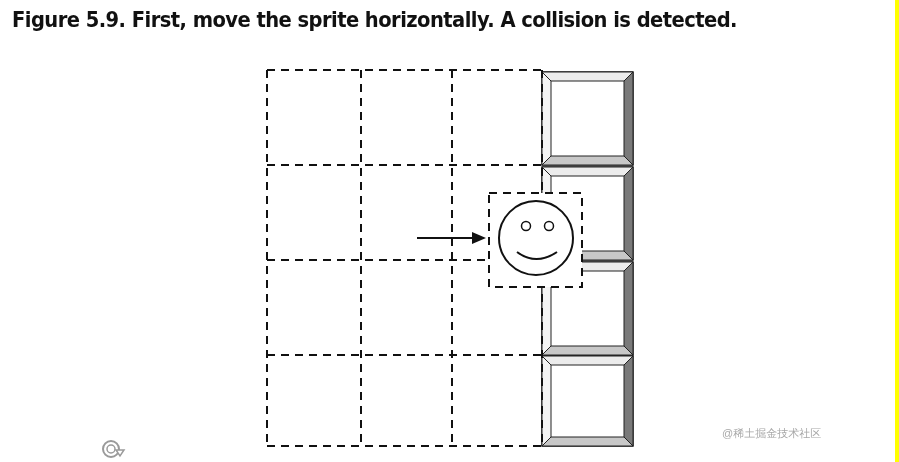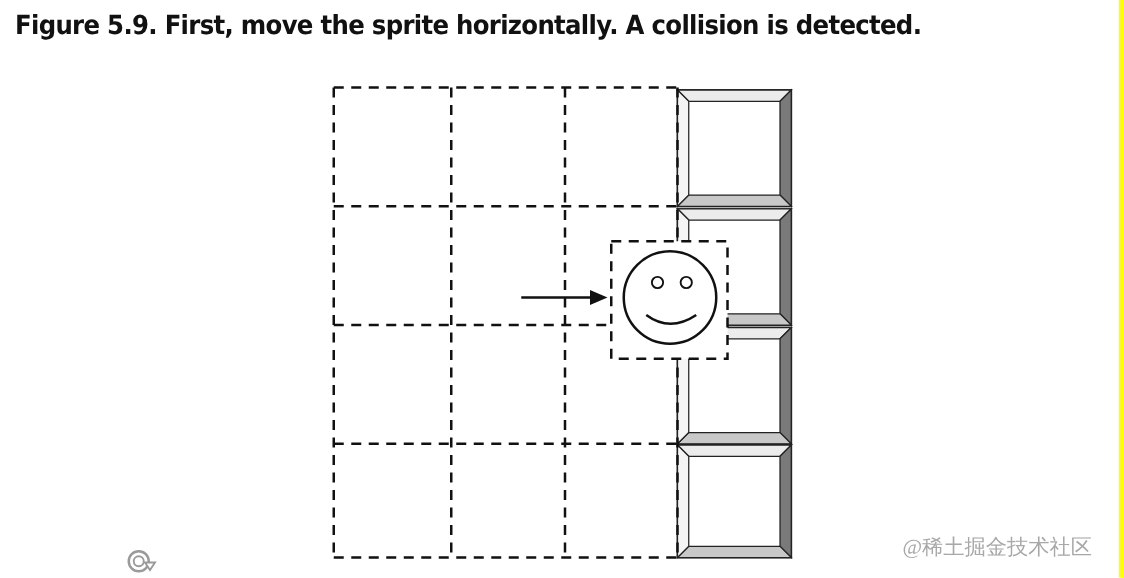--- a/index.html
+++ b/index.html
@@ -1,20 +1,20 @@
 <!DOCTYPE html>
 <html><head>
 <meta charset="utf-8">
 <style>
   html, body { margin:0; padding:0; }
   body { width:899px; height:462px; background:#ffffff; position:relative; overflow:hidden; font-family:"DejaVu Sans", sans-serif; }
   .caption { position:absolute; left:12px; top:8px; font-family:"DejaVu Sans", sans-serif; font-weight:bold; font-size:21px; color:#111; white-space:nowrap; letter-spacing:-0.6px; transform:scaleX(0.93); transform-origin:left top; }
   .yellow-bar { position:absolute; left:895px; top:0; width:4px; height:462px; background:#ffff00; }
   svg.diagram { position:absolute; left:0; top:0; }
-  .watermark { position:absolute; left:722px; top:426px; font-size:17px; color:#a8a8a8; font-family:Liberation Serif, serif; white-space:nowrap; }
+  .watermark { position:absolute; left:722px; top:426px; font-size:11px; color:#a8a8a8; font-family:Liberation Sans, sans-serif; white-space:nowrap; }
   .logo-icon { position:absolute; left:100px; top:438px; }
 </style>
 </head>
 <body>
 
 <div class="caption">Figure 5.9. First, move the sprite horizontally. A collision is detected.</div>
 
 <svg class="diagram" width="899" height="462" viewBox="0 0 899 462">
 
   <g>

